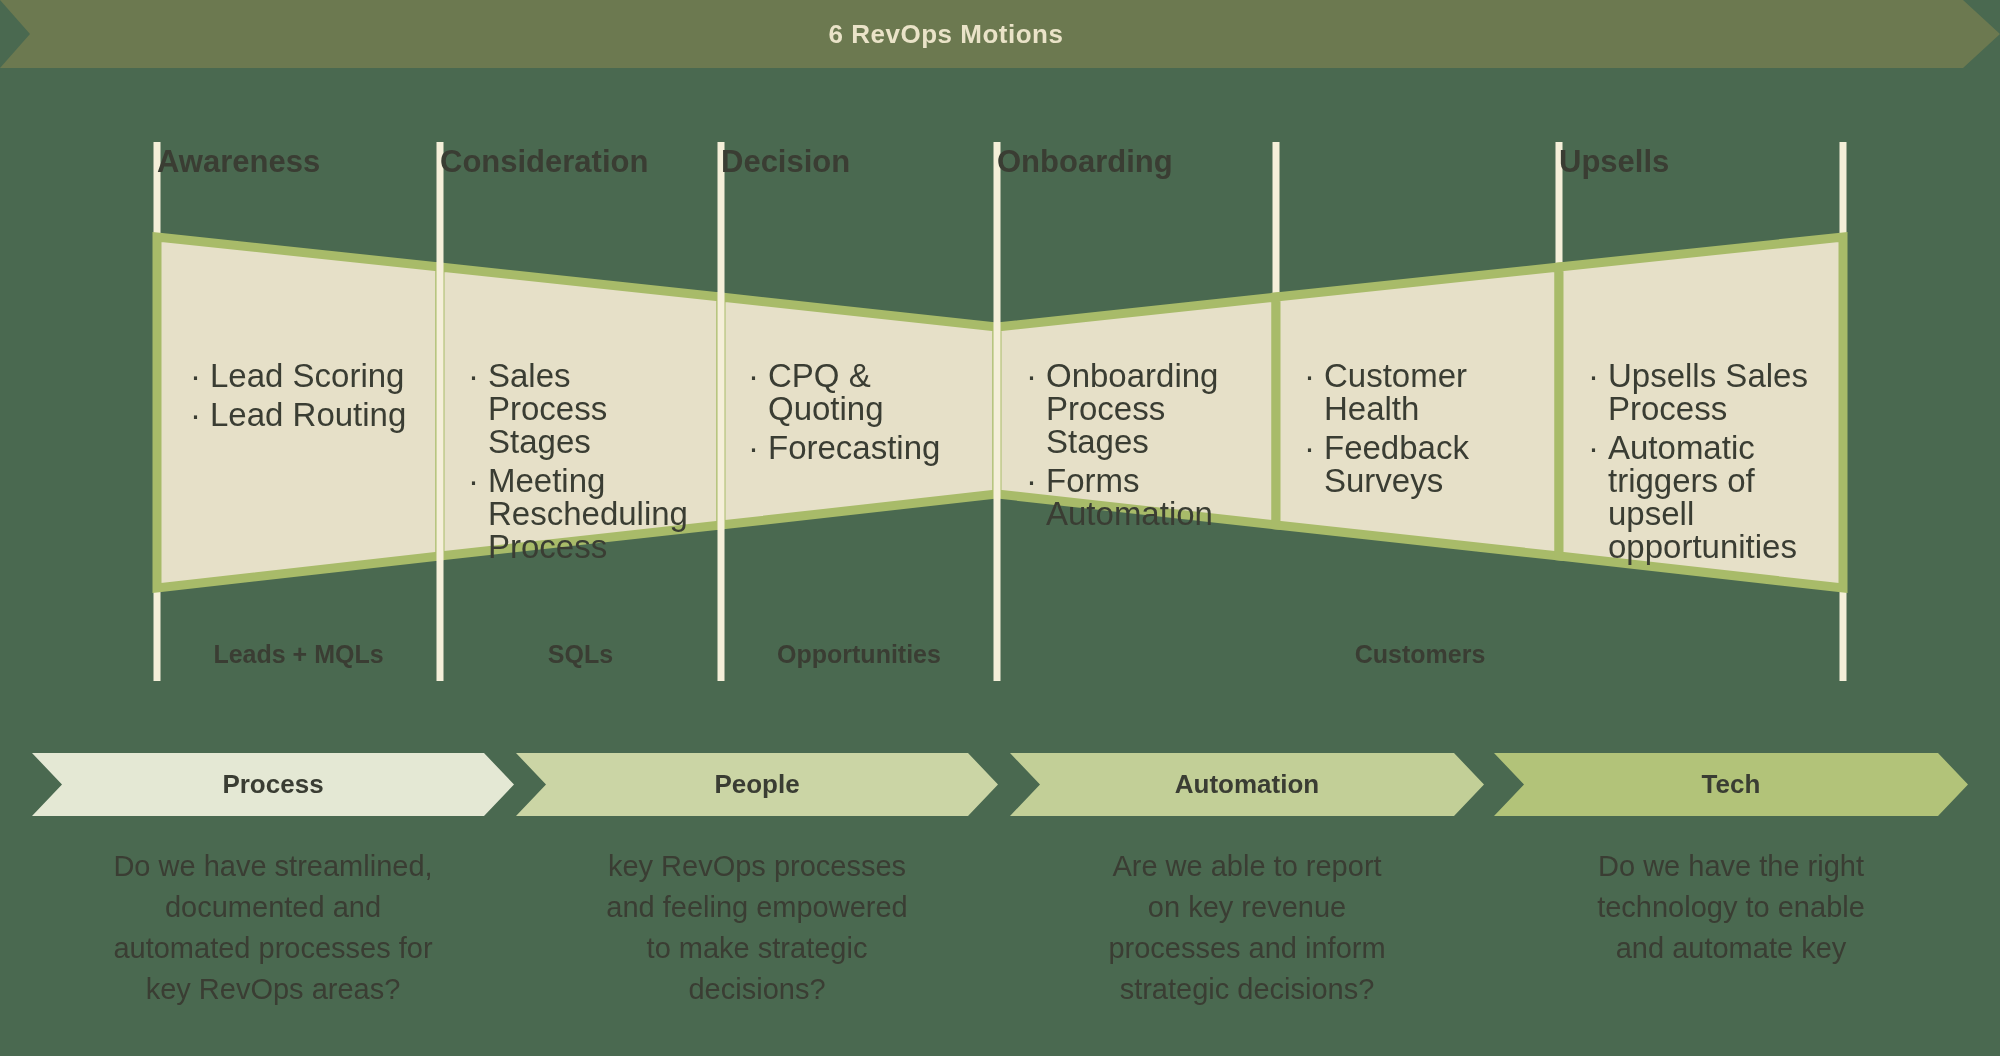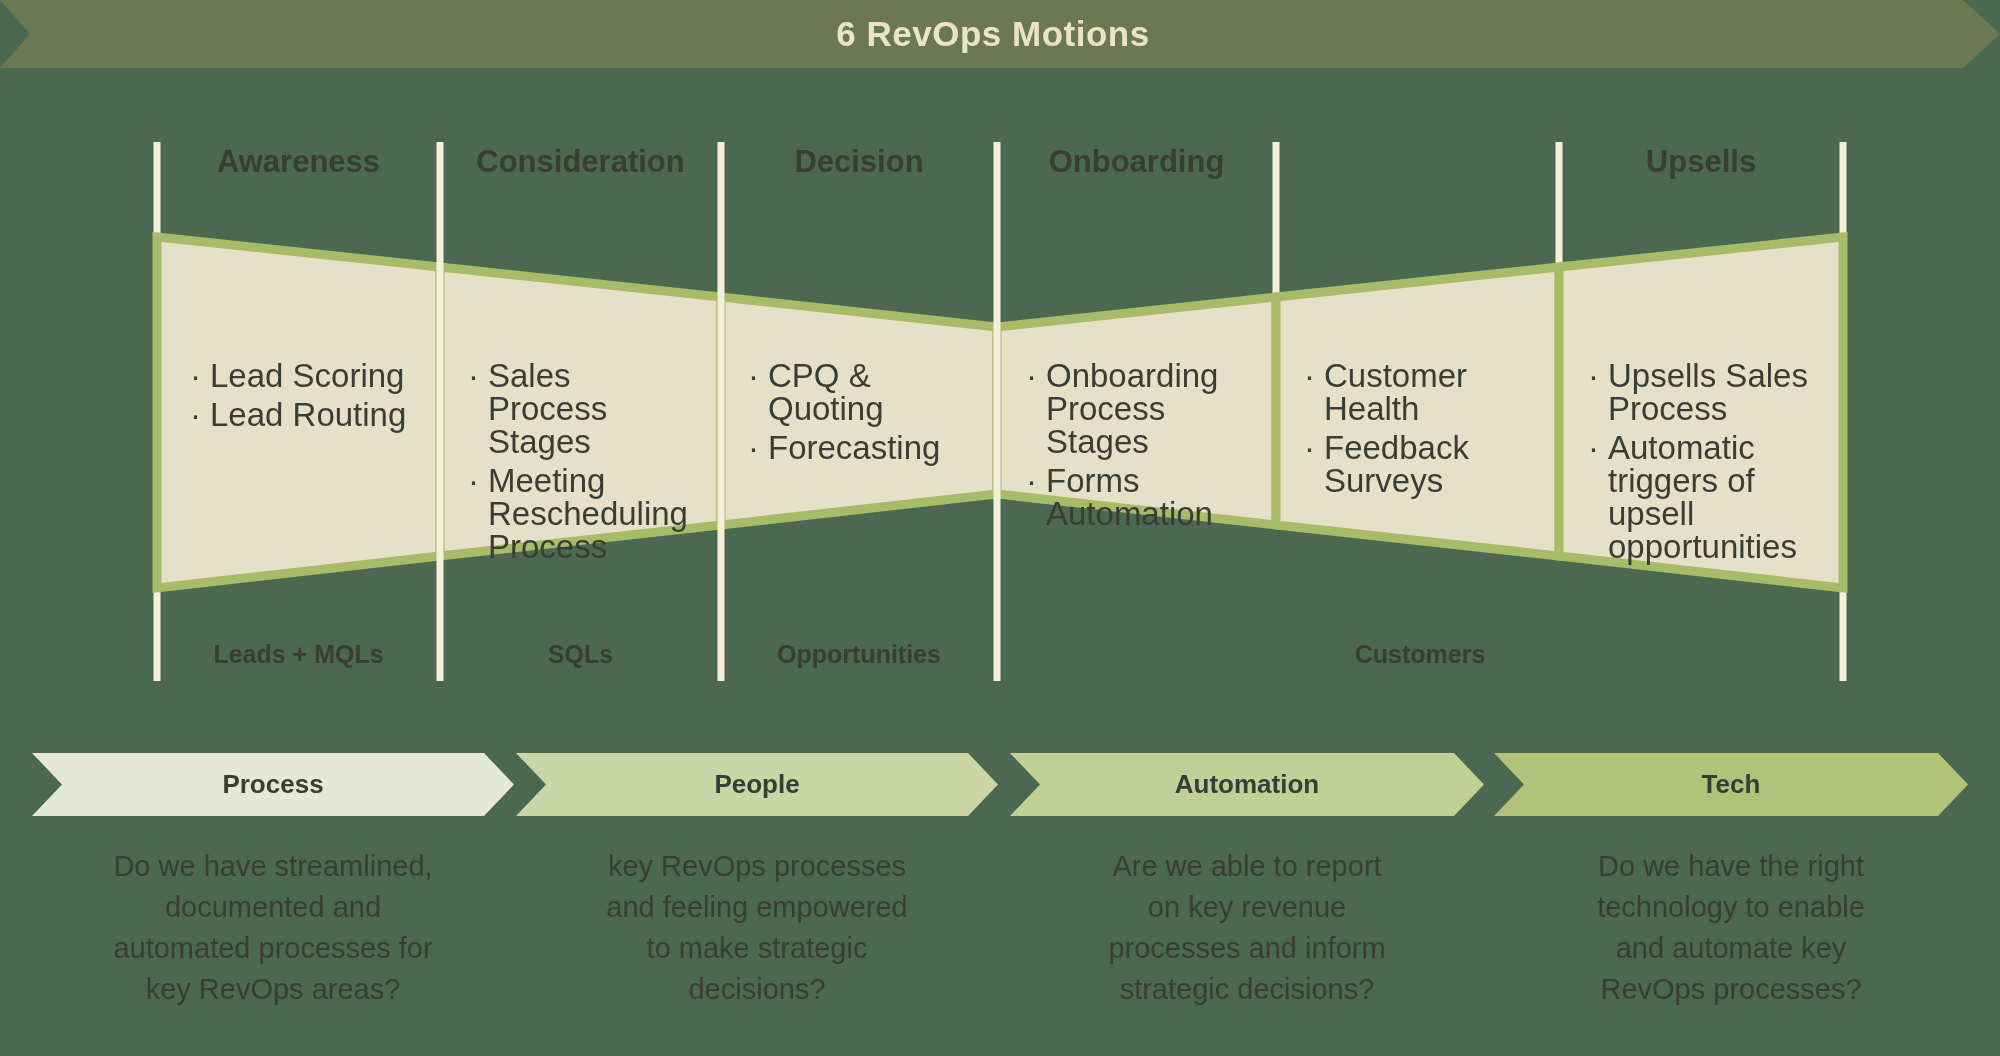--- a/index.html
+++ b/index.html
@@ -4,26 +4,26 @@
 <style>
   html, body { margin:0; padding:0; background:#4a6950; }
   .canvas {
     position:relative; width:2000px; height:1056px; background:#4a6950;
     font-family:"Liberation Sans", sans-serif; overflow:hidden;
   }
   svg.layer { position:absolute; left:0; top:0; width:2000px; height:1056px; }
 
   .banner-title {
     position:absolute; left:0; top:0; width:1892px; height:68px;
-    line-height:68px; text-align:center; font-size:35px; font-weight:bold;
-    color:#eae3c8; letter-spacing:0.5px;margin-left:47px;
+    line-height:68px; text-align:center; font-size:26px; font-weight:bold;
+    color:#eae3c8; letter-spacing:0.5px;
   }
   .hdr {
     position:absolute; top:140px; height:44px; line-height:44px;
-    font-size:31px; font-weight:bold; color:#3a3d33; text-align:center;
+    font-size:31px; font-weight:bold; color:#3a3d33; 
   }
   .plist {
     position:absolute; top:359px; font-size:33px; line-height:33px; color:#3a3d33;
   }
   .item { padding-left:20px; text-indent:-20px; margin:0 0 6px 0; }
   .dot  { display:inline-block; width:20px; text-indent:0; }
   .plabel {
     position:absolute; top:632px; height:44px; line-height:44px;
     font-size:25px; font-weight:bold; color:#3a3d33; text-align:center;
   }
@@ -126,16 +126,15 @@
   <div class="q" style="left:1037px;">
     <div>Are we able to report</div>
     <div>on key revenue</div>
     <div>processes and inform</div>
     <div>strategic decisions?</div>
   </div>
   <div class="q" style="left:1521px;">
     <div>Do we have the right</div>
     <div>technology to enable</div>
     <div>and automate key</div>
-    <div>RevOps processes?</div>
   </div>
 
 </div>
 
 </body></html>

